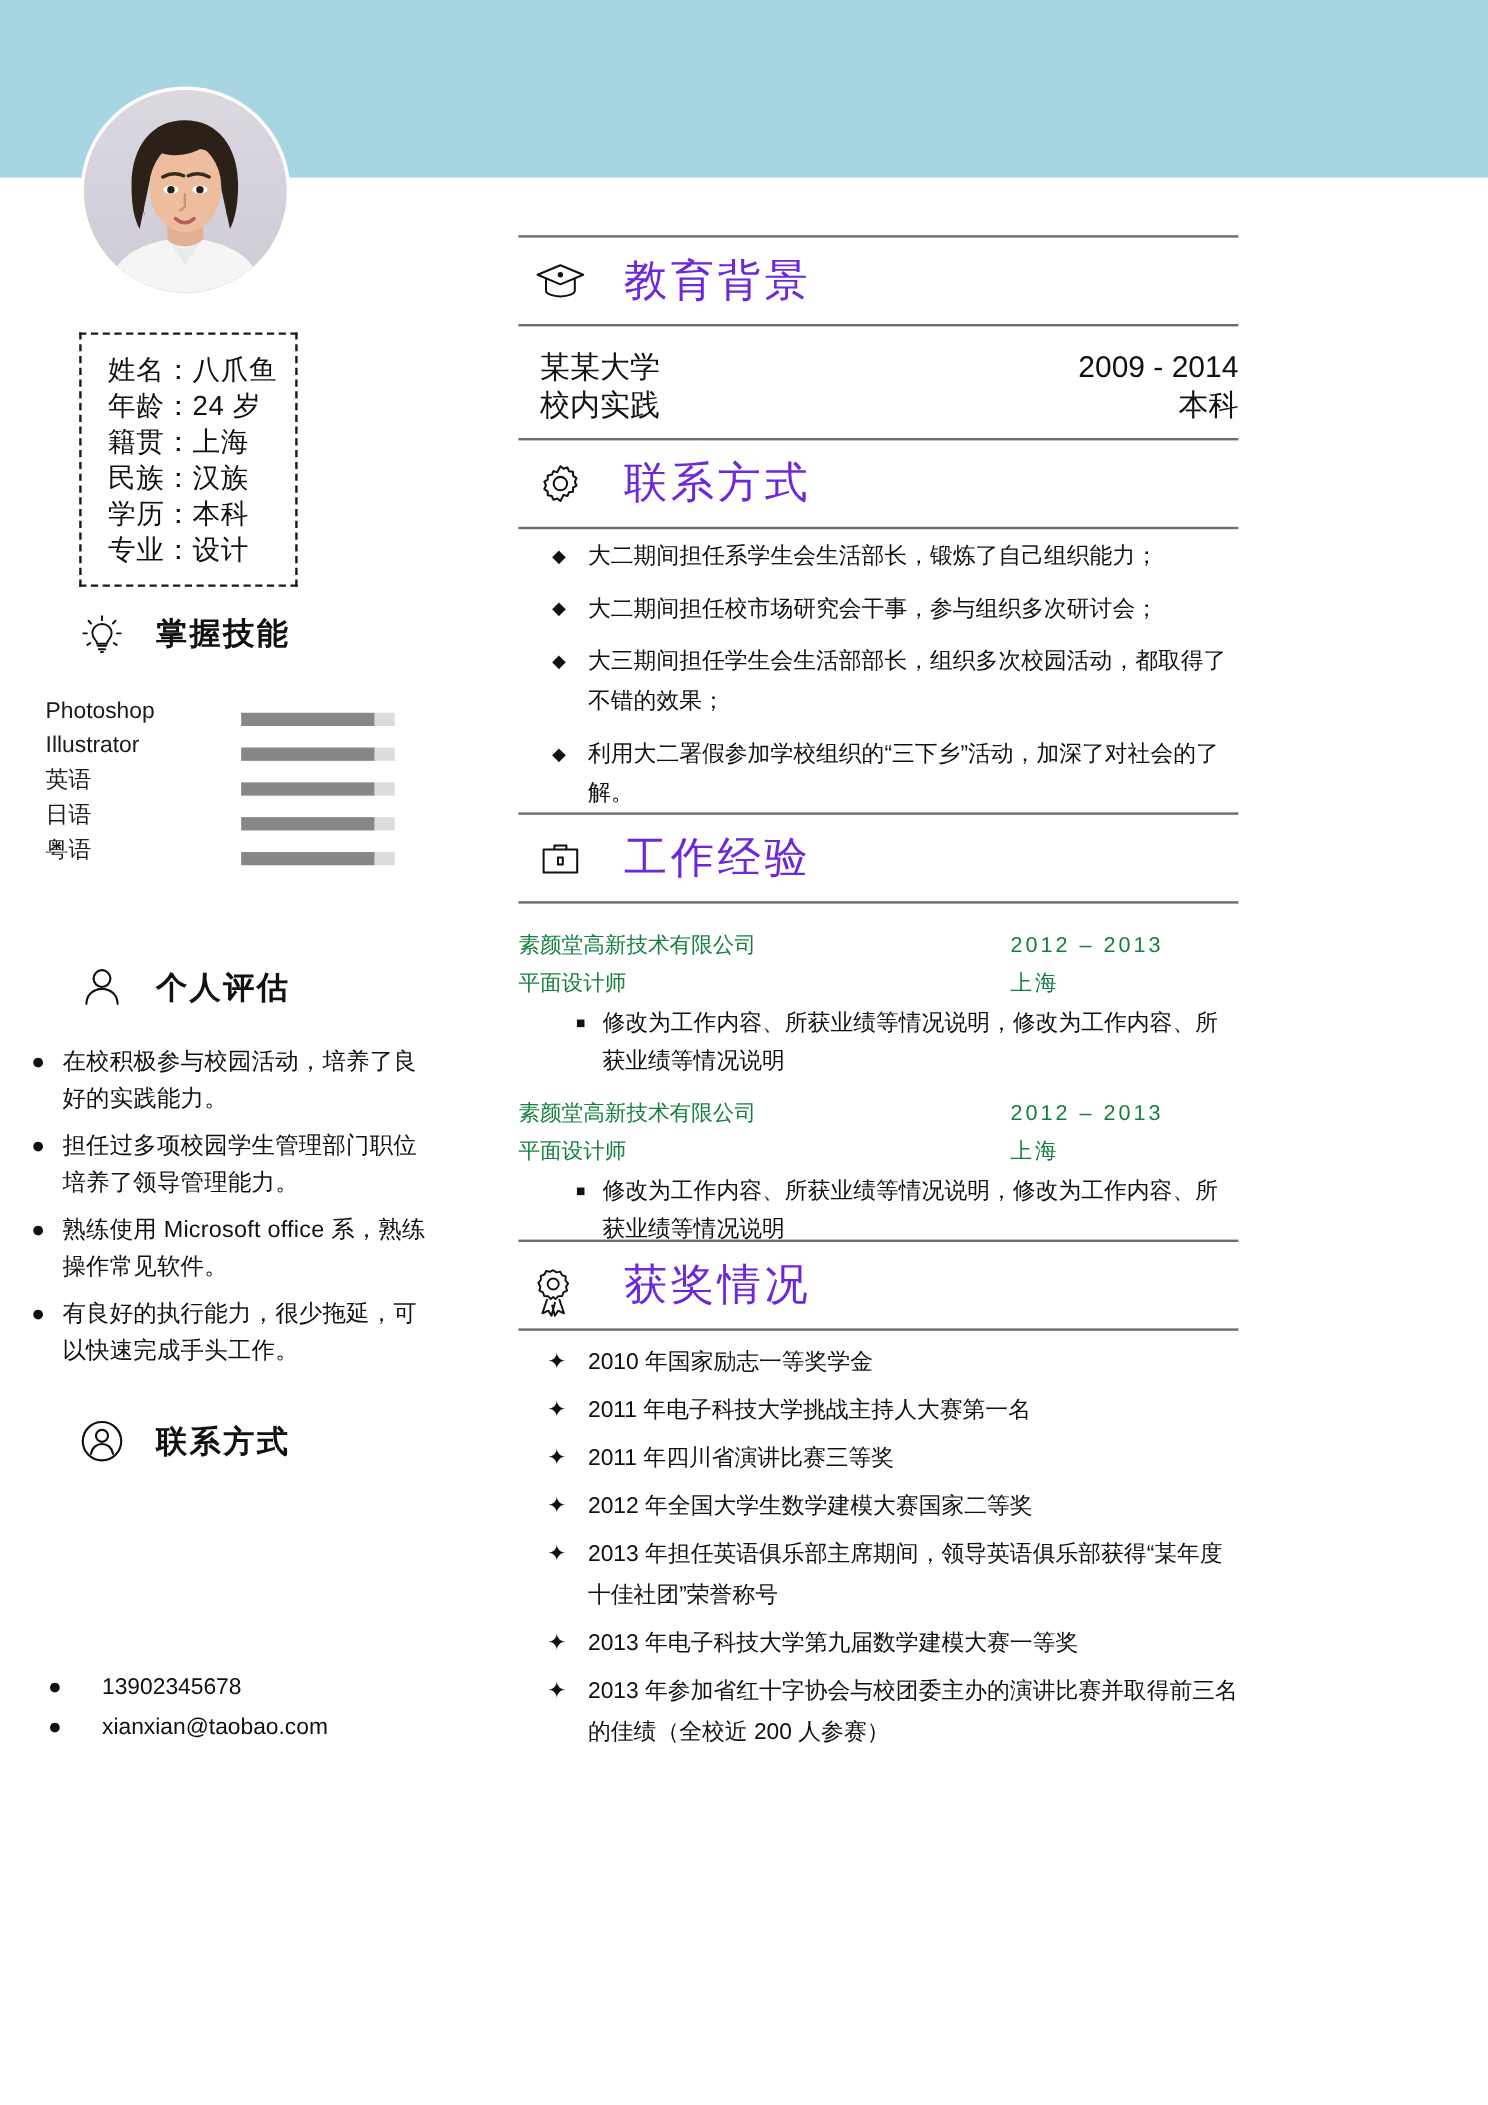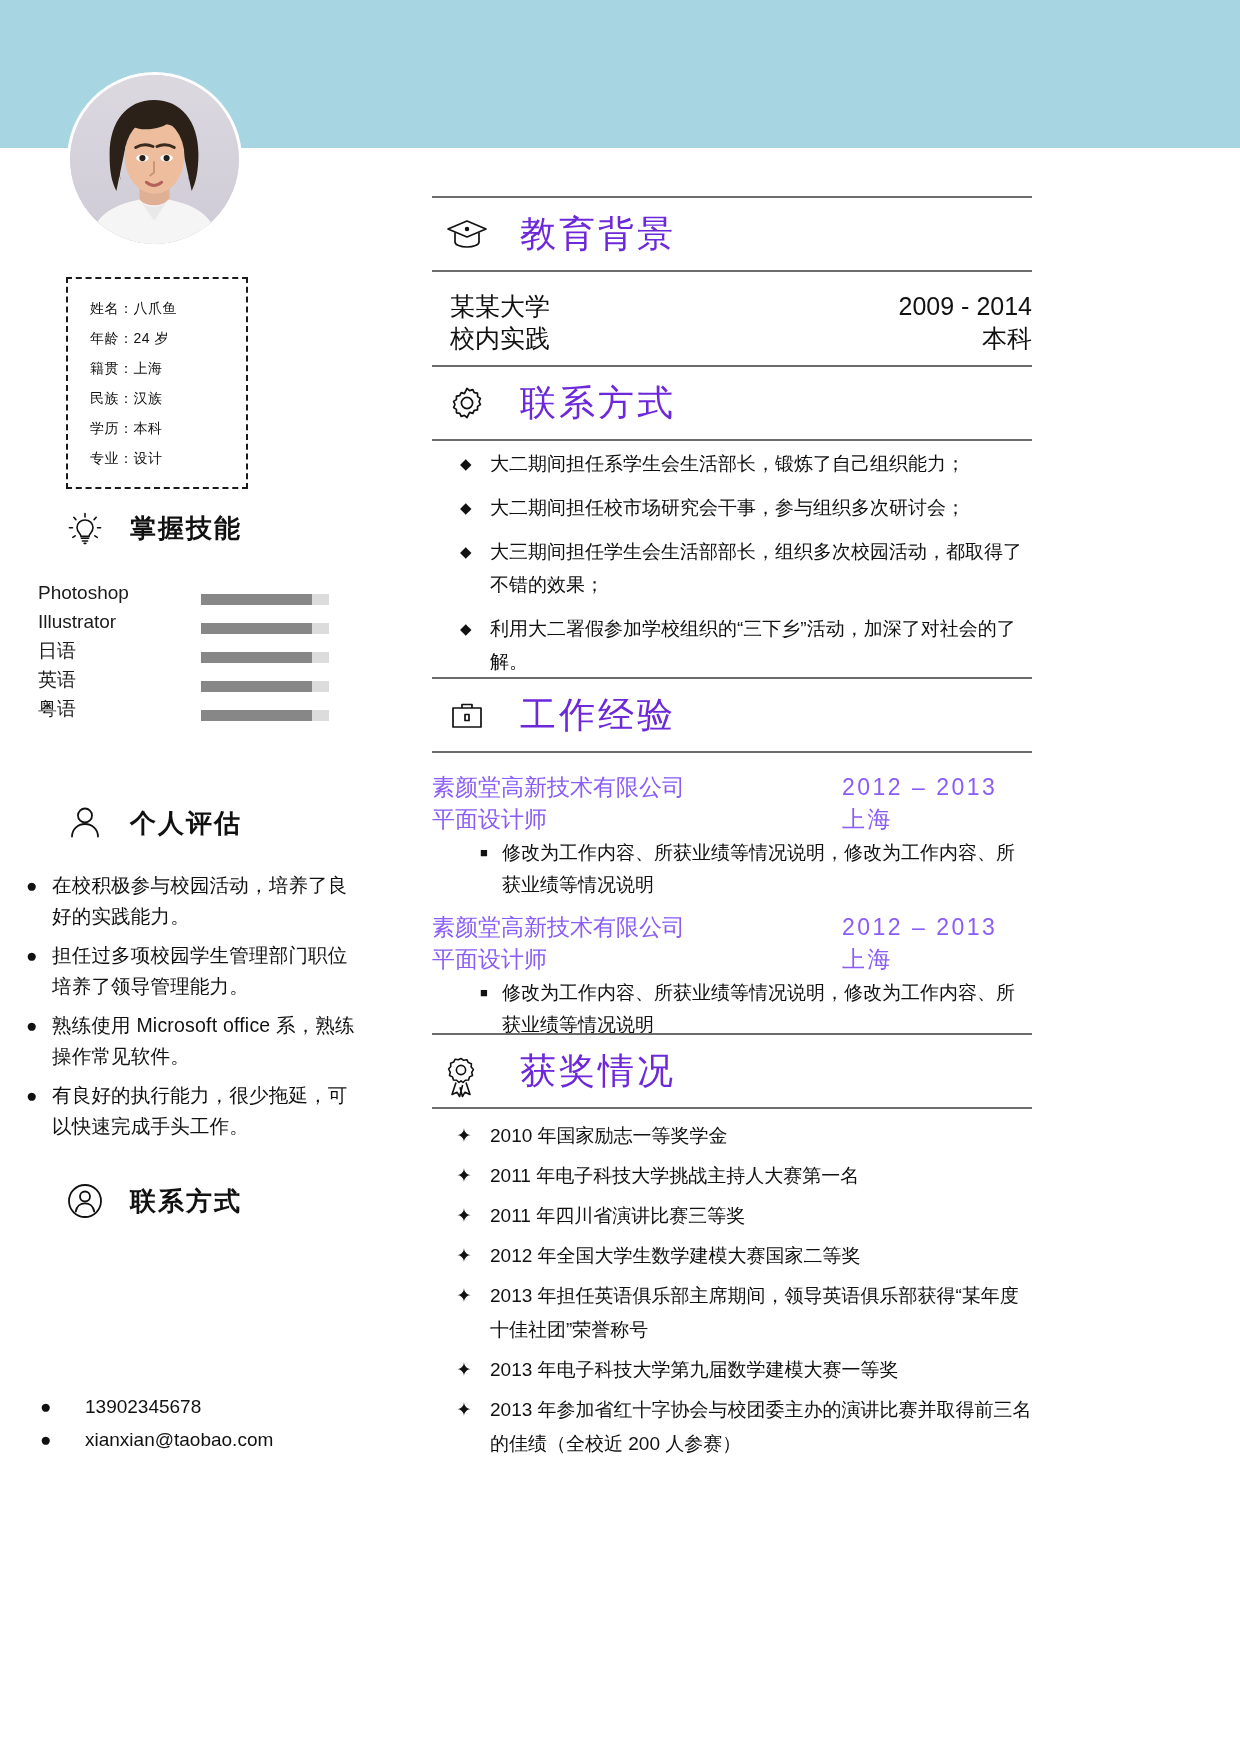--- a/index.html
+++ b/index.html
@@ -50,21 +50,21 @@
     height: 1754px;
   }
 
   .info-box {
     position: absolute;
     top: 277px;
     left: 66px;
     width: 182px;
     padding: 14px 0 14px 22px;
     border: 2px dashed #1a1a1a;
-    font-size: 14px;
+    font-size: 23px;
     line-height: 30px;
     color: #111;
     letter-spacing: .5px;
   }
   .info-box div { white-space: nowrap; }
 
   .lsec-title {
     position: absolute;
     display: flex;
     align-items: center;
@@ -176,21 +176,21 @@
   .row2 {
     display: flex;
     justify-content: space-between;
     font-size: 25px;
     line-height: 32px;
     color: #111;
   }
   .row2 .l { padding-left: 18px; }
   .row2 .r { text-align: right; min-width: 190px; }
 
-  .row2b { display: flex; font-size: 23px; line-height: 32px; color:#8b5cf6; }
+  .row2b { display: flex; font-size: 18px; line-height: 32px; color:#15803d; }
   .row2b .l { width: 410px; }
   .row2b .r { letter-spacing: 2.5px; }
 
   .rbullets { padding-top: 6px; }
   .rbullet {
     display: flex;
     font-size: 19px;
     line-height: 33px;
     color: #111;
     margin-bottom: 11px;
@@ -303,27 +303,27 @@
             <span class="skill-fill" style="width:87%"></span>
           </span>
       </div>
       <div class="skill-row">
         <span class="skill-name">Illustrator</span>
         <span class="skill-track">
             <span class="skill-fill" style="width:87%"></span>
           </span>
       </div>
       <div class="skill-row">
-        <span class="skill-name">日语</span>
+        <span class="skill-name">英语</span>
         <span class="skill-track">
             <span class="skill-fill" style="width:87%"></span>
           </span>
       </div>
       <div class="skill-row">
-        <span class="skill-name">英语</span>
+        <span class="skill-name">日语</span>
         <span class="skill-track">
             <span class="skill-fill" style="width:87%"></span>
           </span>
       </div>
       <div class="skill-row">
         <span class="skill-name">粤语</span>
         <span class="skill-track">
             <span class="skill-fill" style="width:87%"></span>
           </span>
       </div>

